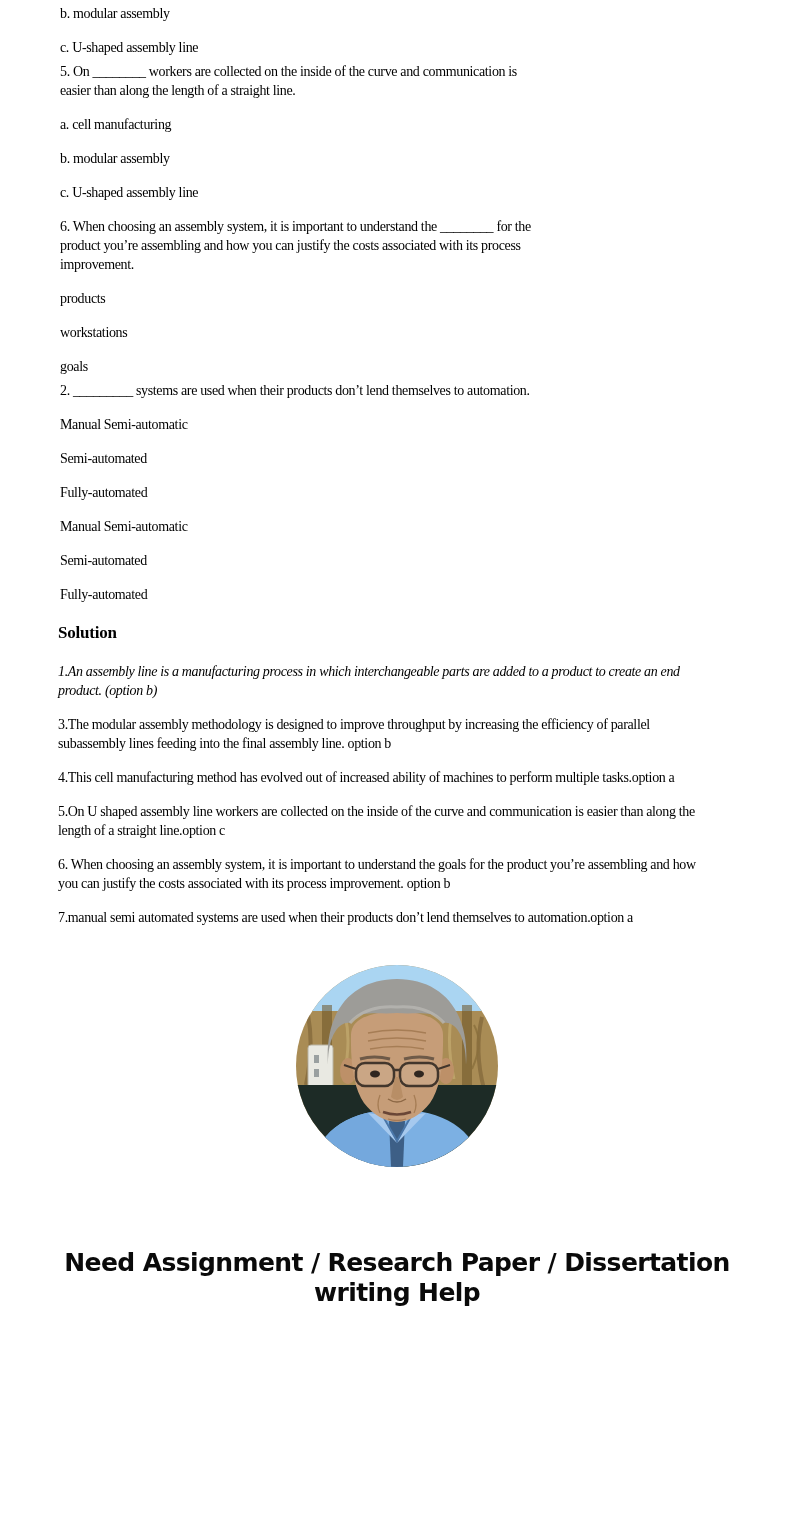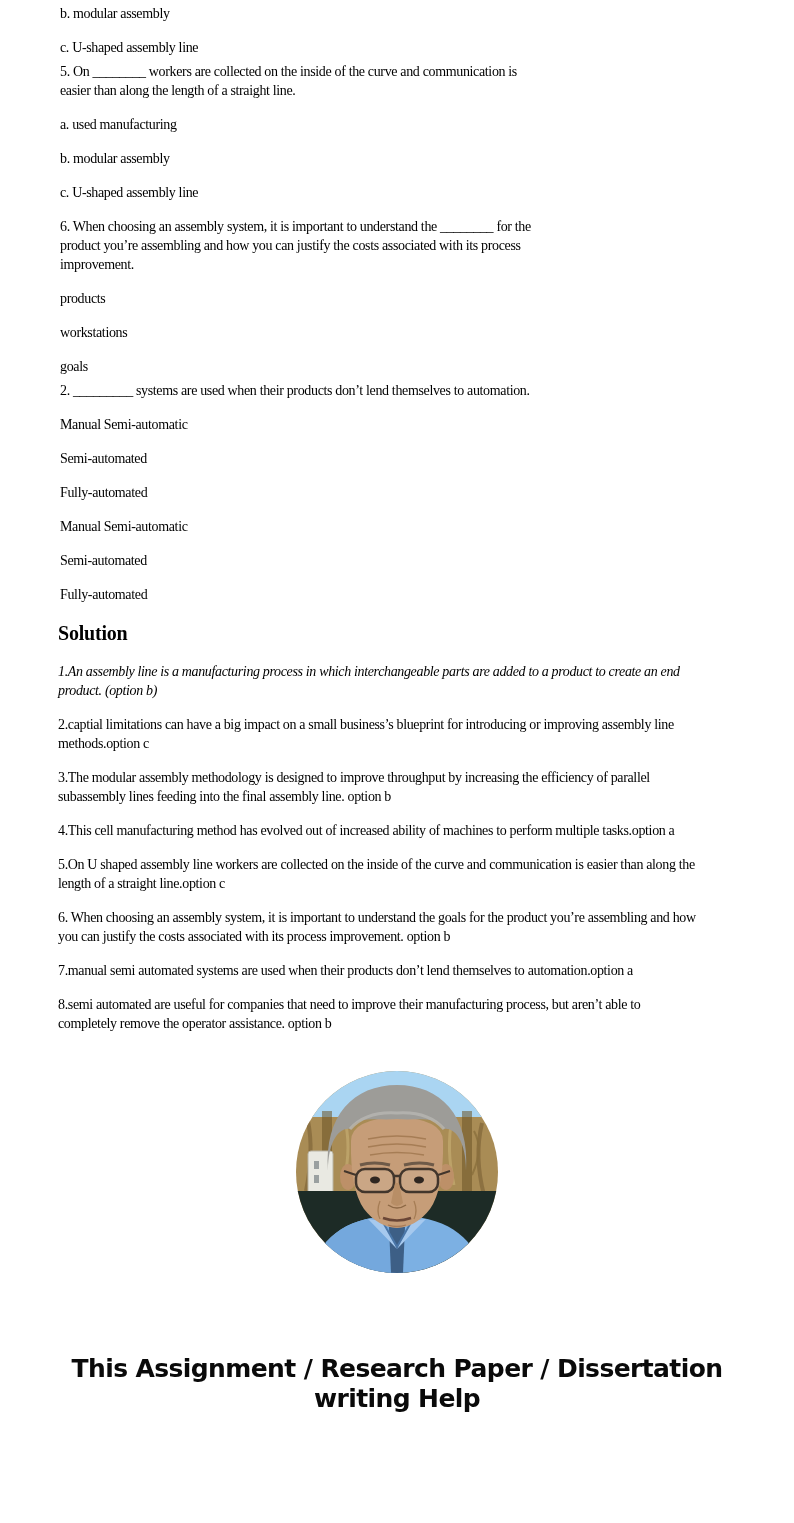--- a/index.html
+++ b/index.html
@@ -11,21 +11,21 @@
   .questions{padding:4px 8px 0 10px;}
   .para{
     font-family:"Liberation Serif","DejaVu Serif",serif;
     font-size:14px;line-height:19px;letter-spacing:-0.35px;
     margin:15px 0 0;white-space:pre-wrap;
   }
   .questions .para:first-child{margin-top:0;}
   .para.tight{margin-top:5px;}
   .solution-heading{
     font-family:"Liberation Serif","DejaVu Serif",serif;
-    font-size:20px;line-height:22px;font-weight:700;
+    font-size:17px;line-height:22px;font-weight:700;
     margin:18px 0 0;padding-left:8px;letter-spacing:-0.2px;
   }
   .solutions{padding:0 2px 0 8px;}
   .solutions .para:first-child{margin-top:18px;font-style:italic;}
   .avatar-wrap{margin:38px auto 0;width:202px;height:202px;}
   .footer{
     margin-top:51px;text-align:center;
     font-family:"DejaVu Sans","Liberation Sans",sans-serif;
     font-weight:700;font-size:25px;line-height:30px;
     letter-spacing:-0.6px;color:#0a0a0a;white-space:pre-line;
@@ -35,21 +35,21 @@
 </head>
 <body>
 
 <div class="page">
 
   <section class="questions">
     <p class="para">b. modular assembly</p>
     <p class="para">c. U-shaped assembly line</p>
     <p class="para tight">5. On ________ workers are collected on the inside of the curve and communication is
 easier than along the length of a straight line.</p>
-    <p class="para">a. used manufacturing</p>
+    <p class="para">a. cell manufacturing</p>
     <p class="para">b. modular assembly</p>
     <p class="para">c. U-shaped assembly line</p>
     <p class="para">6. When choosing an assembly system, it is important to understand the ________ for the
 product you’re assembling and how you can justify the costs associated with its process
 improvement.</p>
     <p class="para">products</p>
     <p class="para">workstations</p>
     <p class="para">goals</p>
     <p class="para tight">2. _________ systems are used when their products don’t lend themselves to automation.</p>
     <p class="para">Manual Semi-automatic</p>
@@ -58,32 +58,28 @@
     <p class="para">Manual Semi-automatic</p>
     <p class="para">Semi-automated</p>
     <p class="para">Fully-automated</p>
   </section>
 
   <h2 class="solution-heading">Solution</h2>
 
   <section class="solutions">
     <p class="para">1.An assembly line is a manufacturing process in which interchangeable parts are added to a product to create an end
 product. (option b)</p>
-    <p class="para">2.captial limitations can have a big impact on a small business’s blueprint for introducing or improving assembly line
-methods.option c</p>
     <p class="para">3.The modular assembly methodology is designed to improve throughput by increasing the efficiency of parallel
 subassembly lines feeding into the final assembly line. option b</p>
     <p class="para">4.This cell manufacturing method has evolved out of increased ability of machines to perform multiple tasks.option a</p>
     <p class="para">5.On U shaped assembly line workers are collected on the inside of the curve and communication is easier than along the
 length of a straight line.option c</p>
     <p class="para">6. When choosing an assembly system, it is important to understand the goals for the product you’re assembling and how
 you can justify the costs associated with its process improvement. option b</p>
     <p class="para">7.manual semi automated systems are used when their products don’t lend themselves to automation.option a</p>
-    <p class="para">8.semi automated are useful for companies that need to improve their manufacturing process, but aren’t able to
-completely remove the operator assistance. option b</p>
   </section>
 
   <div class="avatar-wrap">
     <svg width="202" height="202" viewBox="0 0 202 202" role="img">
       <defs>
         <clipPath id="circ">
             <circle cx="101" cy="101" r="101"></circle>
           </clipPath>
       </defs>
       <g clip-path="url(#circ)">
@@ -145,18 +141,18 @@
 
         <path d="M84,130 Q80,140 84,148" stroke="#a67d55" stroke-width="1.3" fill="none"></path>
         <path d="M118,130 Q122,140 118,148" stroke="#a67d55" stroke-width="1.3" fill="none"></path>
         <path d="M87,147 Q101,152 115,147" stroke="#6a4636" stroke-width="2.5" fill="none"></path>
         <path d="M92,154 Q101,157 110,154" stroke="#a87a56" stroke-width="1.3" fill="none"></path>
       </g>
     </svg>
   </div>
 
   <div class="footer">
-    <div class="footer-line">This Assignment / Research Paper / Dissertation
+    <div class="footer-line">Need Assignment / Research Paper / Dissertation
 writing Help</div>
     
   </div>
 
 </div>
 
 </body></html>

